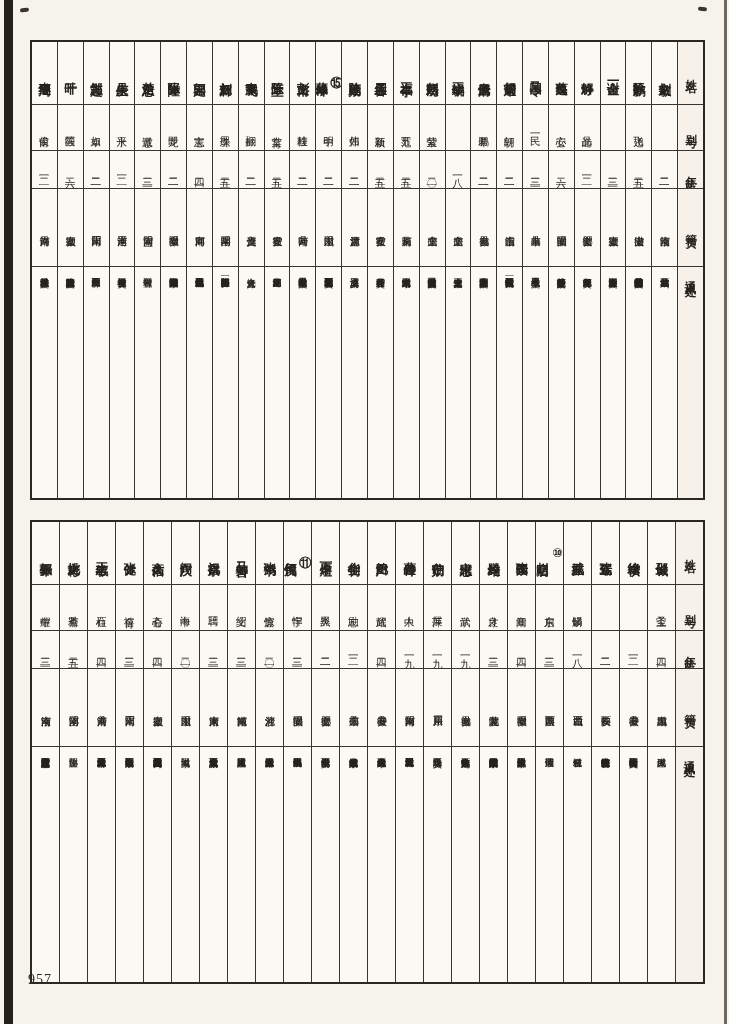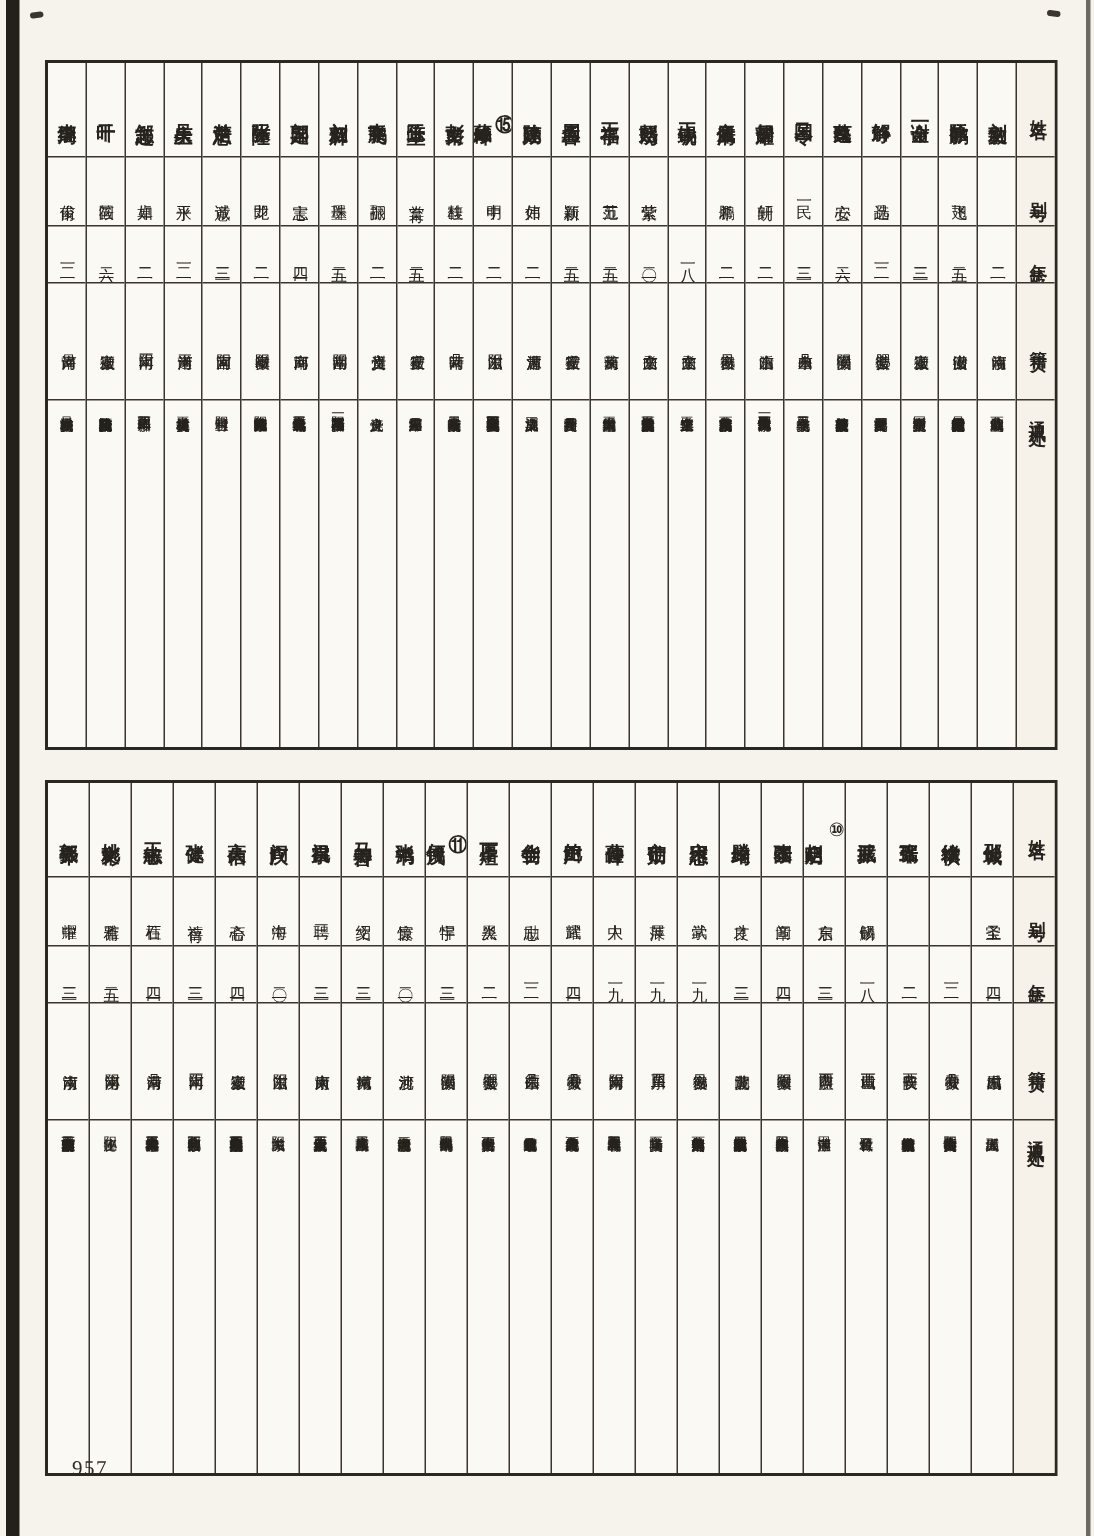--- a/index.html
+++ b/index.html
@@ -67,21 +67,21 @@
   .r-alias .v{font-size:10.5px;}
   .r-age .v{font-size:10.5px;}
   .r-native .v{font-size:10px;}
   .r-addr .v{font-size:9px;line-height:12px;}
 
   .note{font-size:7px;display:inline;}
 
   .header-col .cell .v{font-size:11.5px;font-weight:700;letter-spacing:3px;}
 
   .page-number{
-    position:absolute;left:48px;top:972px;
+    position:absolute;left:28px;top:972px;
     font-family:"Liberation Serif","DejaVu Serif",serif;
     font-size:14px;color:#2e2a24;letter-spacing:1px;
   }
 </style>
 </head>
 <body>
 
 <div class="sheet">
   <div class="edge-left"></div>
   <div class="edge-right"></div>

